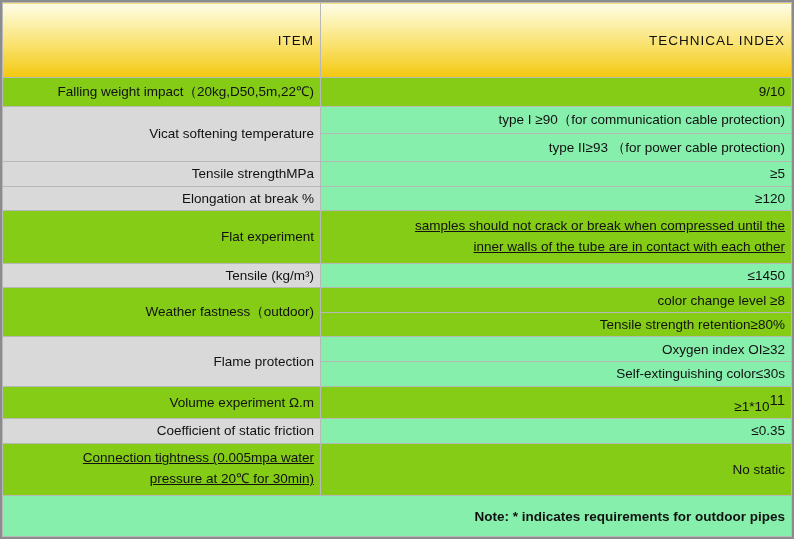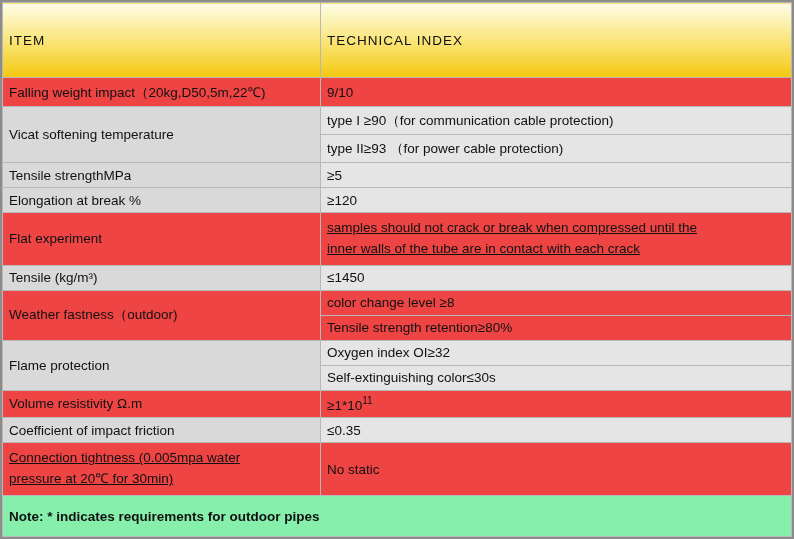--- a/index.html
+++ b/index.html
@@ -23,50 +23,50 @@
   }
   table.spec {
     width: 100%;
     height: 100%;
     border-collapse: collapse;
     table-layout: fixed;
   }
   table.spec td, table.spec th {
     border: 1px solid #b8b8b8;
     padding: 4px 6px;
-    text-align: left;
+    text-align: right;
     vertical-align: middle;
     font-size: 13.5px;
     color: #111111;
   }
   .col-item { width: 318px; }
   .header-row th {
     background: linear-gradient(to bottom, #fdfbe8 0%, #fdf5c0 18%, #f9e270 55%, #f4c80f 100%);
     border: 1px solid #cbb23a;
     font-size: 23px;
     font-weight: normal;
     letter-spacing: 1px;
     color: #1b1b1b;
     height: 66px;
     padding: 0;
   }
   .shade { background: #d9d9d9; margin-left: 40px; }
-  .plain { background: #ef4444; }
-  .lite  { background: #e5e5e5; }
+  .plain { background: #84cc16; }
+  .lite  { background: #86efac; }
   .note-cell {
     text-align: left;
     font-size: 16px;
     font-weight: bold;
     background: #86efac;
     padding-left: 12px;
     height: 32px;
     color: #000000;
   }
   .two-line { line-height: 1.55; text-decoration: underline; }
-  sup { font-size: 10px; vertical-align: super; }
+  sup { font-size: 15px; vertical-align: super; }
   td.item-label { font-size: 13.5px; }
 </style>
 </head>
 <body>
 
 <div class="table-wrap">
   <table class="spec">
     <colgroup>
       <col class="col-item">
       <col>
@@ -97,21 +97,21 @@
 
       <tr>
         <td class="shade item-label">Elongation at break %</td>
         <td class="lite">≥120</td>
       </tr>
 
       <tr>
         <td class="plain item-label">Flat experiment</td>
         <td class="plain two-line">
           <div>samples should not crack or break when compressed until the</div>
-          <div>inner walls of the tube are in contact with each crack</div>
+          <div>inner walls of the tube are in contact with each other</div>
         </td>
       </tr>
 
       <tr>
         <td class="shade item-label">Tensile (kg/m³)</td>
         <td class="lite">≤1450</td>
       </tr>
 
       <tr>
         <td class="plain item-label" rowspan="2">Weather fastness（outdoor)</td>
@@ -123,28 +123,28 @@
 
       <tr>
         <td class="shade item-label" rowspan="2">Flame protection</td>
         <td class="lite">Oxygen index OI≥32</td>
       </tr>
       <tr>
         <td class="lite">Self-extinguishing color≤30s</td>
       </tr>
 
       <tr>
-        <td class="plain item-label">Volume resistivity Ω.m</td>
+        <td class="plain item-label">Volume experiment Ω.m</td>
         <td class="plain">
           <span>≥1*10</span><sup>11</sup>
         </td>
       </tr>
 
       <tr>
-        <td class="shade item-label">Coefficient of impact friction</td>
+        <td class="shade item-label">Coefficient of static friction</td>
         <td class="lite">≤0.35</td>
       </tr>
 
       <tr>
         <td class="plain item-label two-line">
           <div>Connection tightness (0.005mpa water</div>
           <div>pressure at 20℃ for 30min)</div>
         </td>
         <td class="plain">No static</td>
       </tr>

